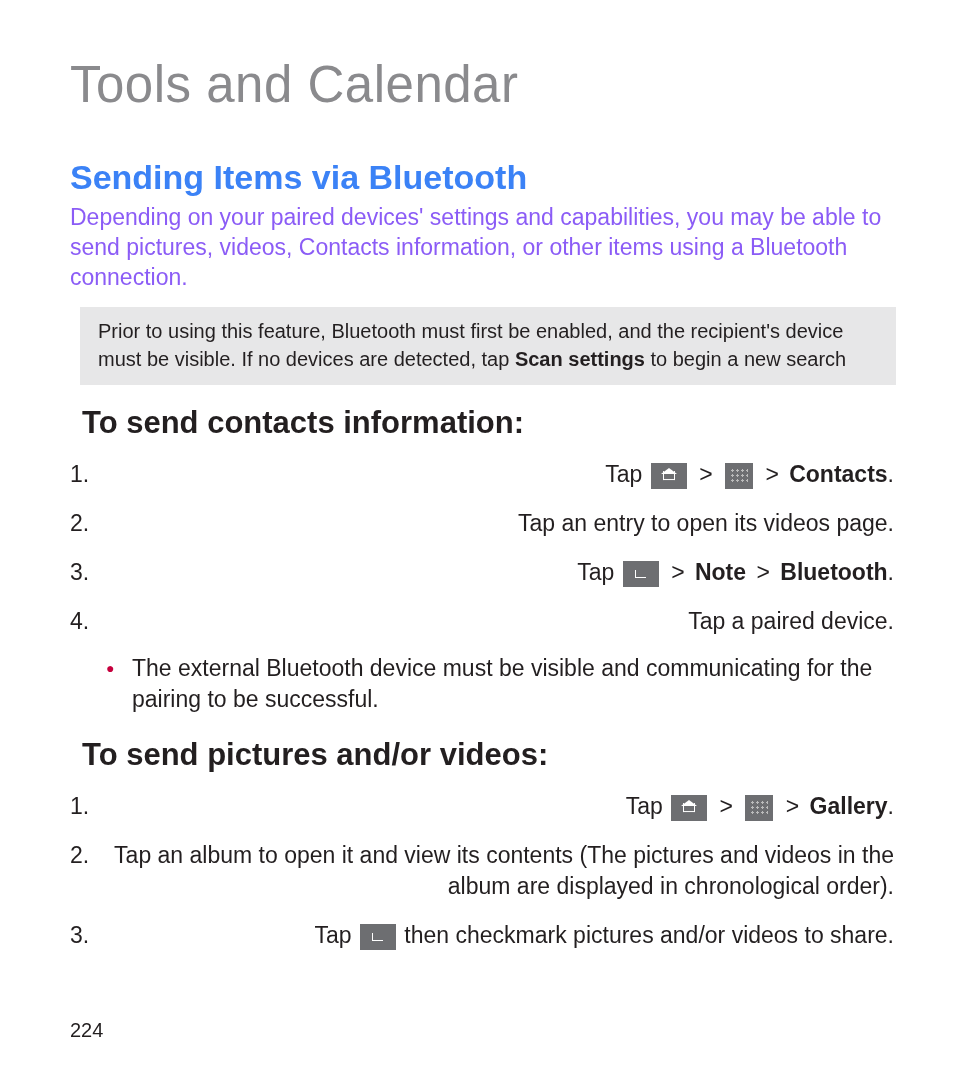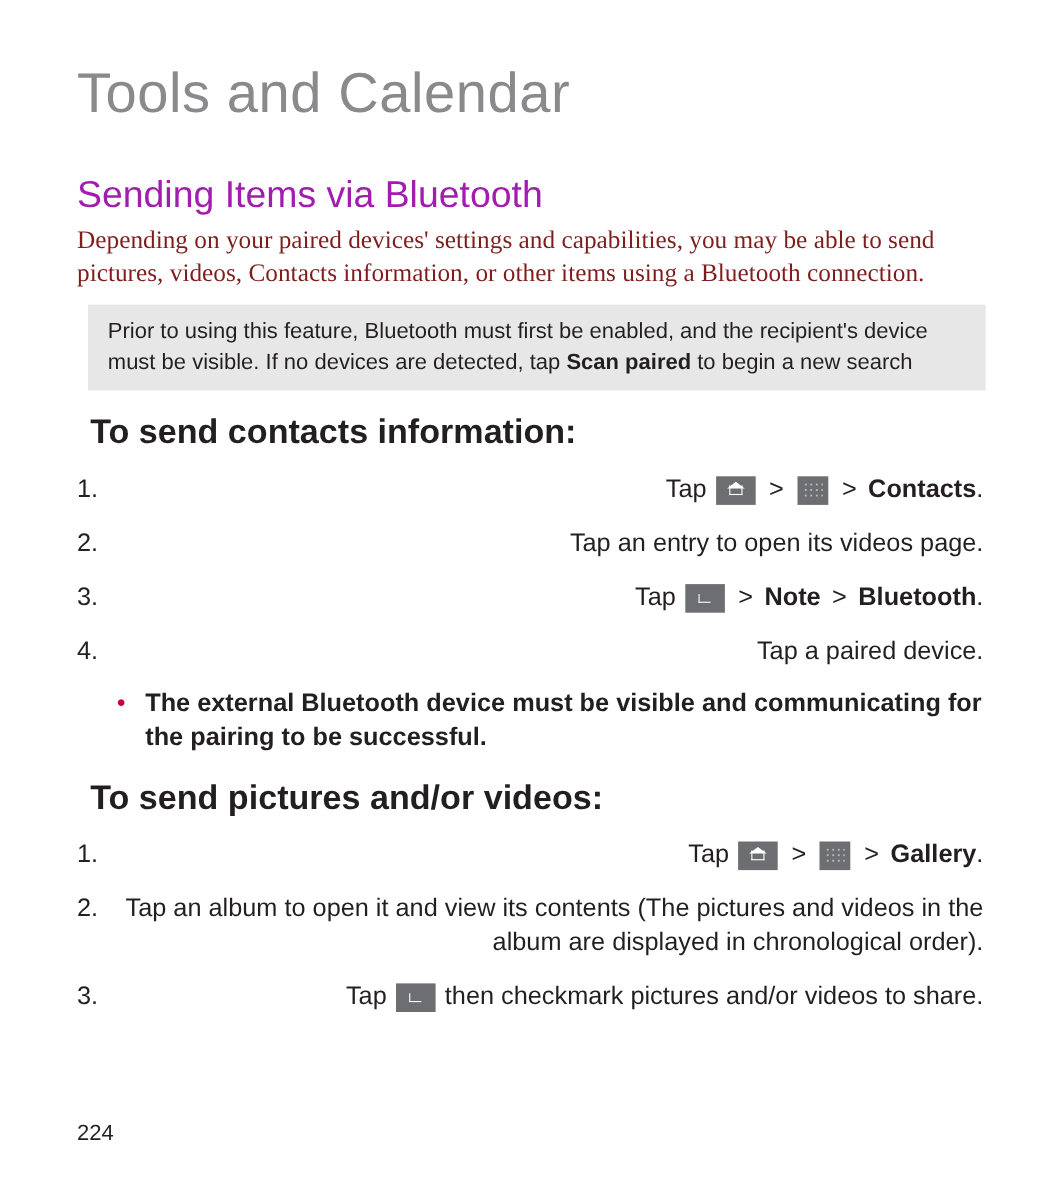--- a/index.html
+++ b/index.html
@@ -14,30 +14,29 @@
   }
   .chapter-title {
     font-size: 51px;
     font-weight: 400;
     color: #8a8a8d;
     letter-spacing: 0.5px;
     margin-bottom: 44px;
   }
   .section-title {
     font-size: 34px;
-    font-weight: 400;
-    color: #a21caf;
+    font-weight: 700;
+    color: #3b82f6;
     margin-bottom: 6px;
   }
   .intro {
     font-size: 23px;
     line-height: 1.3;
-    color: #7f1d1d;
+    color: #8b5cf6;
     margin-bottom: 14px;
-    font-family: Liberation Serif, serif;
   }
   .note-box {
     background: #e7e7e8;
     padding: 10px 18px 12px 18px;
     margin: 0 -2px 20px 10px;
   }
   .note-label {
     color: #c6003d;
     font-weight: 700;
     font-size: 20px;
@@ -125,21 +124,20 @@
     list-style: none;
     padding-left: 36px;
     margin-top: -2px;
     margin-bottom: 22px;
   }
   ul.bullet li {
     font-size: 23px;
     line-height: 1.35;
     position: relative;
     padding-left: 26px;
-    font-weight: bold;
   }
   ul.bullet li::before {
     content: "●";
     color: #c6003d;
     position: absolute;
     left: 0;
     font-size: 14px;
     top: 6px;
   }
   .page-num {
@@ -154,21 +152,21 @@
 <body>
 
 <h1 class="chapter-title">Tools and Calendar</h1>
 
 <h2 class="section-title">Sending Items via Bluetooth</h2>
 
 <p class="intro">Depending on your paired devices' settings and capabilities, you may be able to send pictures, videos, Contacts information, or other items using a Bluetooth connection.</p>
 
 <div class="note-box">
   <p class="note-text">
-    <span>Prior to using this feature, Bluetooth must first be enabled, and the recipient's device must be visible. If no devices are detected, tap </span><b>Scan paired</b><span> to begin a new search</span>
+    <span>Prior to using this feature, Bluetooth must first be enabled, and the recipient's device must be visible. If no devices are detected, tap </span><b>Scan settings</b><span> to begin a new search</span>
   </p>
 </div>
 
 <h3 class="sub-heading">To send contacts information:</h3>
 
 <ol class="steps">
   <li>
     <span>Tap </span>
     <span class="icon home"></span>
     <span class="sep">&gt;</span>

